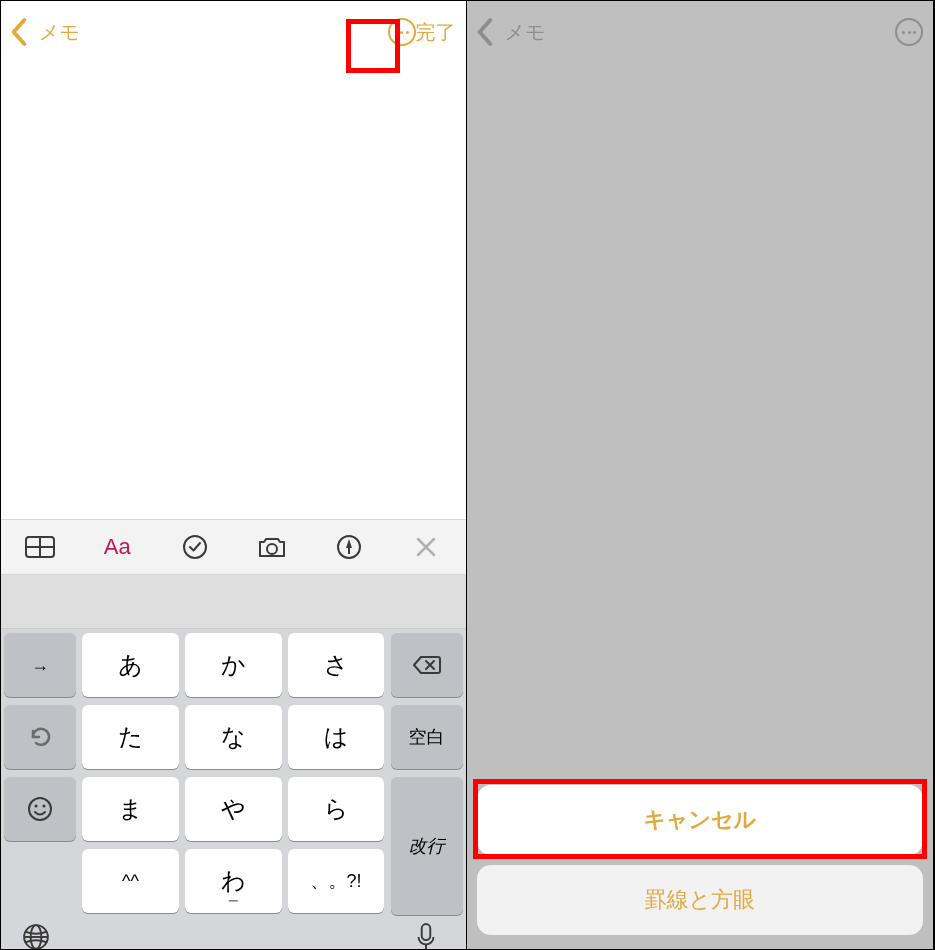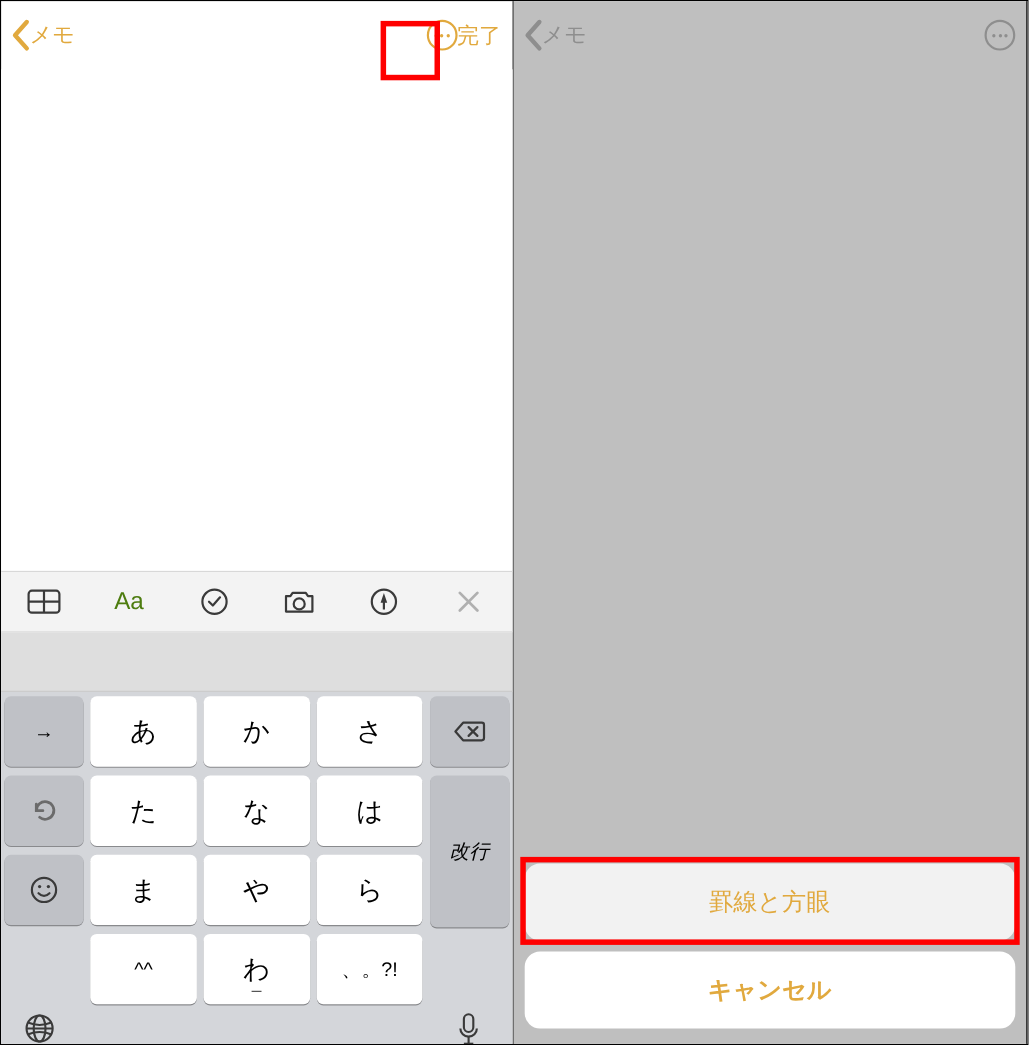--- a/index.html
+++ b/index.html
@@ -3,40 +3,40 @@
 <meta charset="utf-8">
 <style>
 * { margin: 0; padding: 0; box-sizing: border-box; font-family: -apple-system, "Hiragino Sans", sans-serif; }
 body { width: 935px; height: 950px; display: flex; background: #fff; border: 1px solid #000; }
 .phone { position: relative; height: 100%; border-right: 1px solid #000; }
 .phone-left { width: 466px; display: flex; flex-direction: column; }
 .phone-right { width: 468px; background: #bfbfbf; display: flex; flex-direction: column; }
 
 
 .nav { height: 62px; display: flex; align-items: center; padding: 0 10px; justify-content: space-between; }
-.nav-left { display: flex; align-items: flex-start; gap: 0; }
+.nav-left { display: flex; align-items: center; gap: 12px; }
 .nav-right { display: flex; align-items: center; }
 .back-chevron { width: 16px; height: 28px; }
 .nav-back-label { color: #E1A93E; font-size: 20px; font-weight: 400; }
 .nav-dimmed .nav-back-label { color: #8e8e8e; }
 .more-btn { width: 28px; height: 28px; border: 2.5px solid #E1A93E; border-radius: 50%; display: flex; align-items: center; justify-content: center; gap: 2.5px; }
 .more-btn.dimmed { border-color: #8e8e8e; }
 .more-dot { width: 3px; height: 3px; border-radius: 50%; background: #E1A93E; }
 .more-btn.dimmed .more-dot { background: #8e8e8e; }
 .done-label { color: #E1A93E; font-size: 20px; font-weight: 500; }
 .highlight-box { position: absolute; border: 5px solid #ff0000; pointer-events: none; }
 
 
 .note-area { flex: 1; background: #fff; }
 
 
 .toolbar { height: 56px; background: #f3f3f3; border-top: 1px solid #d8d8d8; border-bottom: 1px solid #d8d8d8; display: flex; align-items: center; justify-content: space-between; padding: 0 24px; }
 .toolbar .ticon { width: 30px; height: 30px; display: flex; align-items: center; justify-content: center; }
 .ticon svg { display: block; }
-.aa-label { font-size: 22px; font-weight: 400; color: #4d7c0f; }
+.aa-label { font-size: 22px; font-weight: 400; color: #be185d; }
 
 
 .suggestion { height: 54px; background: #dedede; border-bottom: 1px solid #c9c9c9; }
 
 
 .keyboard { background: #d4d6da; padding: 4px 3px 0 3px; display: flex; flex-direction: column; gap: 8px; flex: 0 0 auto; height: 320px; }
 .krow { display: flex; gap: 6px; }
 .key { background: #fff; border-radius: 6px; box-shadow: 0 1px 0 #898a8d; height: 64px; display: flex; align-items: center; justify-content: center; font-size: 24px; color: #000; }
 .key.gray { background: #bfc1c6; }
 .key.tall { height: 138px; font-style: italic; }
@@ -177,20 +177,23 @@
         </div>
       </div>
       <div class="right-col">
         <div class="key gray">
           <svg viewBox="0 0 30 20" width="30" height="20">
               <path d="M9 2 h17 a2 2 0 0 1 2 2 v12 a2 2 0 0 1 -2 2 h-17 l-7 -8 z" fill="none" stroke="#3a3a3a" stroke-width="2" stroke-linejoin="round"></path>
               <line x1="14" y1="6" x2="22" y2="14" stroke="#3a3a3a" stroke-width="2" stroke-linecap="round"></line>
               <line x1="22" y1="6" x2="14" y2="14" stroke="#3a3a3a" stroke-width="2" stroke-linecap="round"></line>
             </svg>
         </div>
+        <div class="key gray">
+            <span class="key-label-sm">空白</span>
+          </div>
         <div class="key gray tall">
             <span class="key-label-sm">改行</span>
           </div>
       </div>
     </div>
     <div class="bottombar">
       <span class="bicon">
         <svg viewBox="0 0 26 26" width="28" height="28">
             <circle cx="13" cy="13" r="11" fill="none" stroke="#3a3a3a" stroke-width="1.8"></circle>
             <ellipse cx="13" cy="13" rx="5" ry="11" fill="none" stroke="#3a3a3a" stroke-width="1.8"></ellipse>
@@ -223,17 +226,17 @@
         <span class="more-dot"></span>
         <span class="more-dot"></span>
         <span class="more-dot"></span>
       </div>
     </div>
   </div>
 
   <div class="sheet-space"></div>
 
   <div class="sheet">
+    <div class="sheet-btn cancel">キャンセル</div>
     <div class="sheet-btn">罫線と方眼</div>
-    <div class="sheet-btn cancel">キャンセル</div>
   </div>
   <div class="sheet-highlight" style="bottom:90px; left:6px; right:6px; height:80px;"></div>
 </div>
 
 </body></html>

